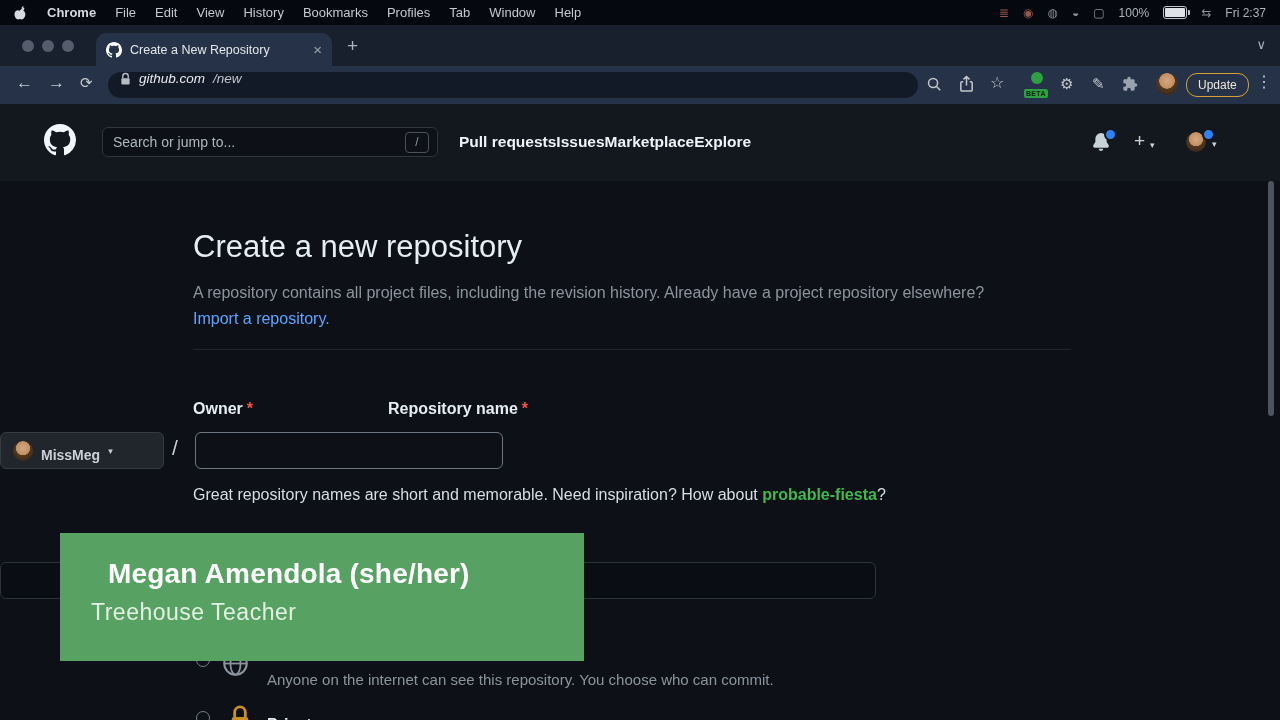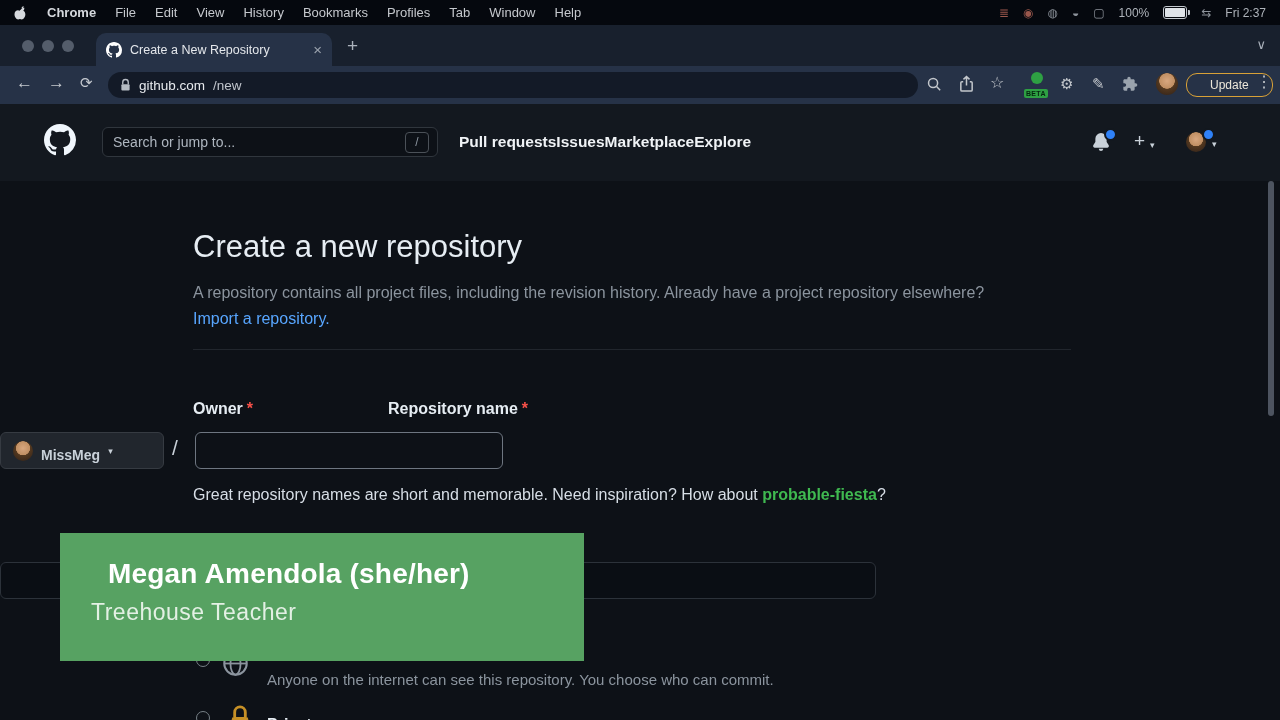--- a/index.html
+++ b/index.html
@@ -29,31 +29,31 @@
        border-radius:10px 10px 0 0;display:flex;align-items:center;gap:8px;padding:0 10px;box-sizing:border-box;}
   .tab-title{flex:1;font-size:12.5px;color:#e4e7eb;white-space:nowrap;overflow:hidden;}
   .tab-close{color:#9aa2ad;font-size:15px;line-height:1;}
   .newtab{position:absolute;left:347px;top:11px;color:#aab1bb;font-size:19px;line-height:1;}
   .tab-chevron{position:absolute;right:14px;top:13px;color:#aab1bb;font-size:13px;line-height:1;}
 
   
   #toolbar{position:absolute;top:66px;left:0;right:0;height:38px;background:#263247;}
   .navbtn{position:absolute;top:8px;color:#c6cad0;font-size:17px;line-height:1;}
   .urlpill{position:absolute;left:108px;top:6px;width:810px;height:26px;border-radius:13px;background:#131a27;
-           display:flex;align-items:center;gap:8px;padding:4px 12px;box-sizing:border-box;}
+           display:flex;align-items:flex-end;gap:8px;padding:12px 12px;box-sizing:border-box;font-style:italic;}
   .url-domain{color:#e7eaee;font-size:13.5px;}
   .url-path{color:#c0c5cc;font-size:13.5px;}
   .tb-icon{position:absolute;top:9px;color:#c3c7cc;font-size:16px;line-height:1;}
   .ext-beta{position:absolute;left:1024px;top:5px;width:26px;height:27px;}
   .ext-beta .dot{position:absolute;left:7px;top:1px;width:12px;height:12px;border-radius:50%;background:#2ea043;}
   .ext-beta .tag{position:absolute;left:0;bottom:0;background:#2ea043;color:#04260f;font-size:7px;font-weight:700;
                  padding:1px 2px;border-radius:2px;letter-spacing:.3px;}
   .avatar-photo{border-radius:50%;background:radial-gradient(circle at 50% 36%,#d8a77f 0%,#c08f63 42%,#53381f 45%,#2e2019 100%);}
   .update-pill{position:absolute;left:1186px;top:7px;height:22px;border:1px solid #d8a137;border-radius:11px;
-               display:flex;align-items:center;padding:0 23px;color:#ece7da;font-size:12px;}
+               display:flex;align-items:center;padding:0 11px;color:#ece7da;font-size:12px;}
 
   
   #ghheader{position:absolute;top:104px;left:0;right:0;height:77px;background:#13181f;}
   .gh-logo{position:absolute;left:44px;top:124px;width:32px;height:32px;}
   .gh-search{position:absolute;left:102px;top:127px;width:336px;height:30px;background:#0d1117;border:1px solid #30363d;
              border-radius:6px;display:flex;align-items:center;justify-content:flex-end;padding:0 8px;box-sizing:border-box;}
   .gh-search input{background:none;border:none;outline:none;color:#c9d1d9;font-size:14px;width:100%;font-family:inherit;}
   .gh-search input::placeholder{color:#aeb6bf;}
   .slash-key{min-width:16px;height:19px;border:1px solid #4b5158;border-radius:4px;color:#8b949e;font-size:12px;
              display:flex;align-items:center;justify-content:center;padding:0 3px;}

